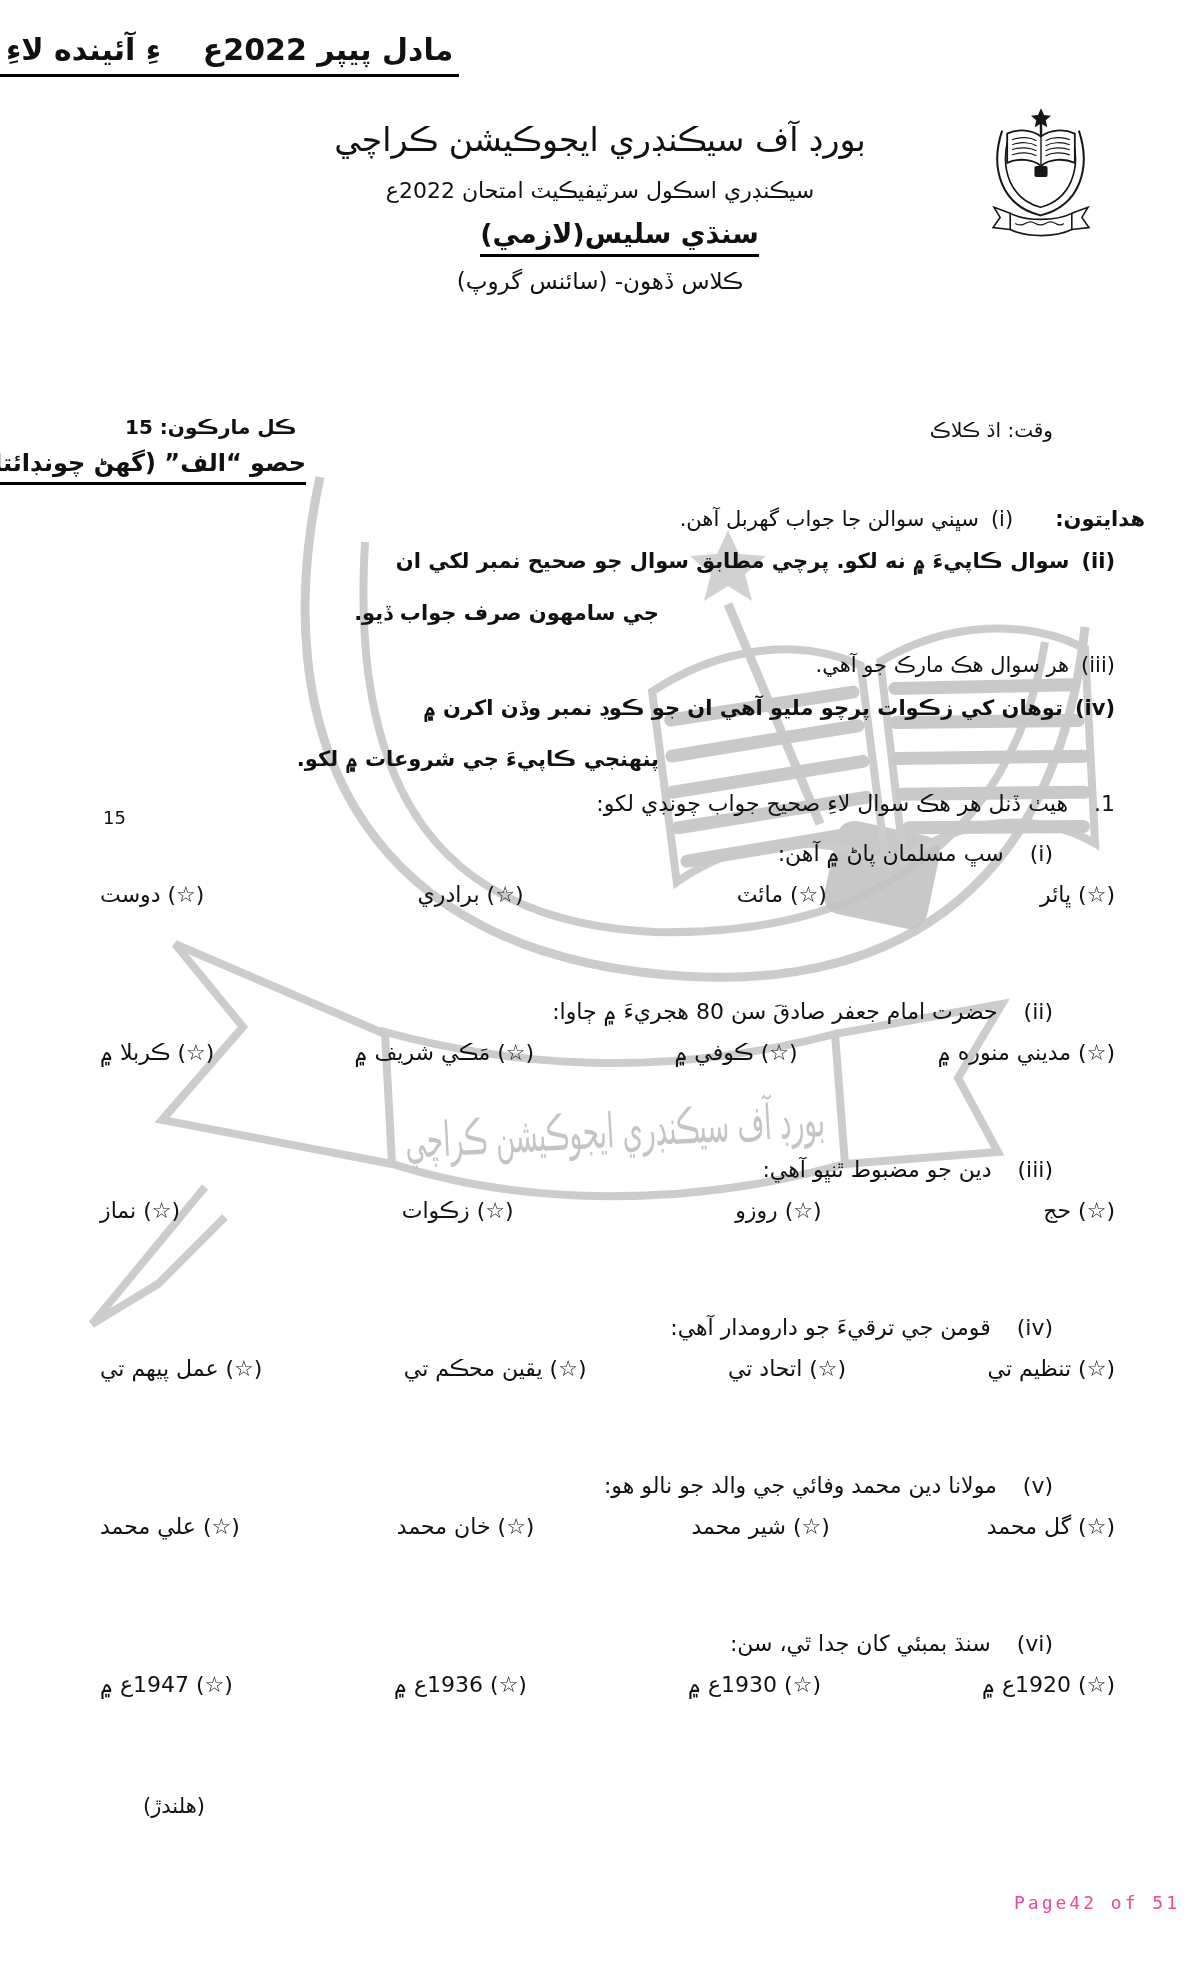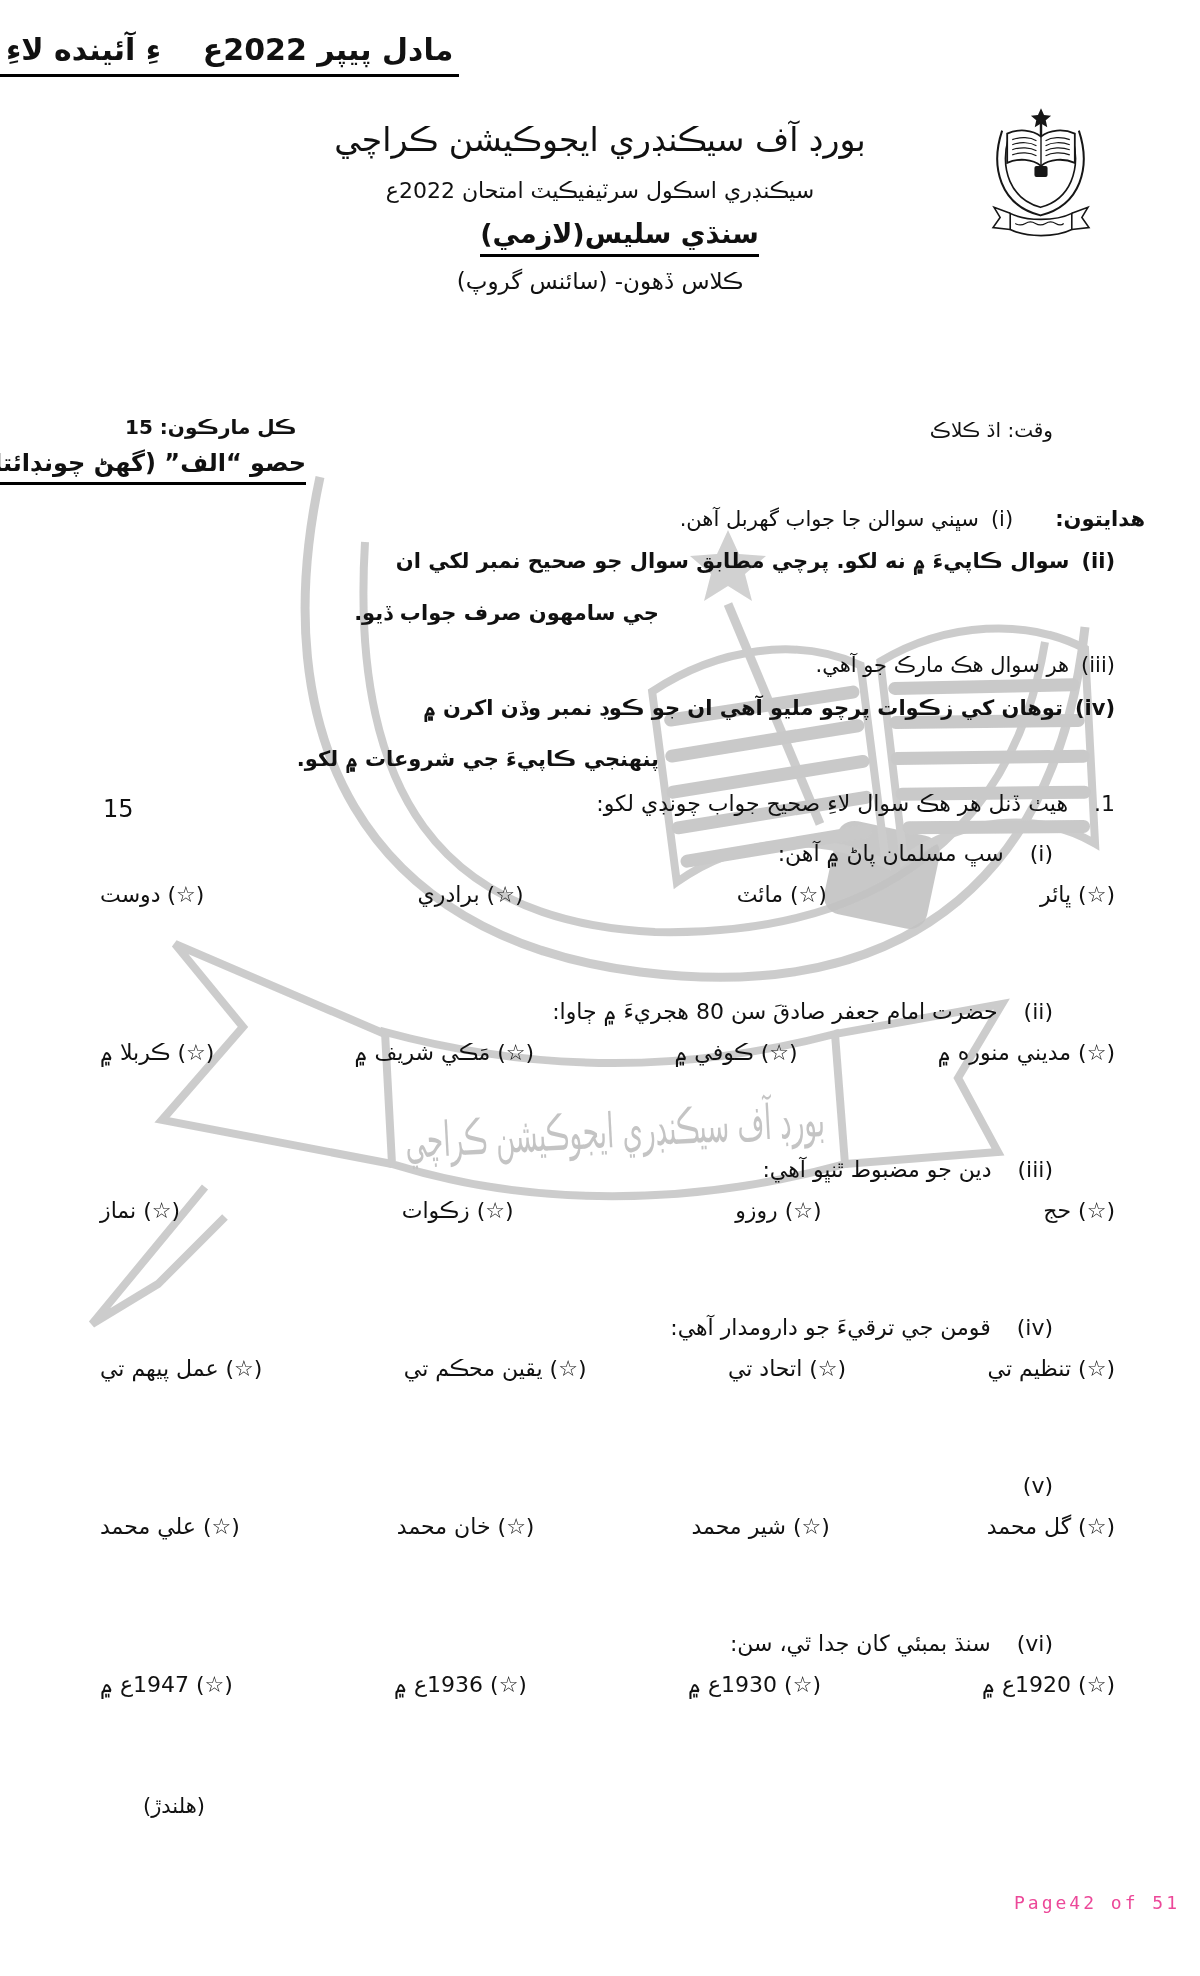--- a/index.html
+++ b/index.html
@@ -21,21 +21,21 @@
   .meta-marks{position:absolute;top:415px;left:125px;font-size:20px;font-weight:bold;direction:rtl;}
   .section-wrap{position:absolute;top:449px;left:0;right:0;text-align:left;}
   .section-heading{display:inline-block;transform:translateX(-93px);font-size:24px;font-weight:bold;border-bottom:3px solid #000;padding-bottom:5px;}
   .instructions{position:absolute;top:507px;right:55px;left:130px;height:292px;font-size:21px;}
   .inst-row{position:absolute;right:0;left:0;display:flex;direction:rtl;gap:12px;align-items:flex-start;}
   .inst-label{font-weight:bold;margin-left:30px;}
   .inst-indent{padding-right:30px;}
   .inst-cont{padding-right:486px;}
   .bold{font-weight:600;}
   .q1-row{position:absolute;top:791px;right:85px;left:95px;display:flex;direction:rtl;gap:26px;font-size:22px;}
-  .q1-marks{position:absolute;left:8px;top:4px;font-size:24px;}
+  .q1-marks{position:absolute;left:8px;top:16px;font-size:18px;}
   .questions{position:absolute;top:841px;right:85px;left:100px;}
   .q-item{position:relative;height:82px;margin-bottom:76px;}
   .q-stem-row{display:flex;direction:rtl;gap:26px;padding-right:62px;font-size:22px;}
   .q-options{display:flex;direction:rtl;justify-content:space-between;margin-top:16px;font-size:22px;}
   .opt{display:inline-flex;direction:rtl;gap:7px;white-space:nowrap;}
   .opt-marker{direction:ltr;unicode-bidi:isolate;}
   .continued{position:absolute;top:1794px;left:143px;font-size:21px;direction:rtl;}
   .footer{position:absolute;top:1892px;right:20px;font-family:"DejaVu Sans Mono","Liberation Mono",monospace;font-size:18px;letter-spacing:3px;color:#ec4899;direction:ltr;}
   .wm-stroke{fill:none;stroke:#c0c0c0;}
   .lg-stroke{fill:none;stroke:#161616;}
@@ -254,20 +254,21 @@
             </span>
           <span class="opt">
               <span class="opt-marker">(☆)</span>
               <span class="opt-text">عمل پيهم تي</span>
             </span>
         </div>
       </div>
       <div class="q-item">
         <div class="q-stem-row">
           <span class="q-num">(v)</span>
+          <span class="q-stem">مولانا دين محمد وفائي جي والد جو نالو هو:</span>
         </div>
         <div class="q-options">
 
         <span class="opt">
               <span class="opt-marker">(☆)</span>
               <span class="opt-text">گل محمد</span>
             </span>
           <span class="opt">
               <span class="opt-marker">(☆)</span>
               <span class="opt-text">شير محمد</span>

